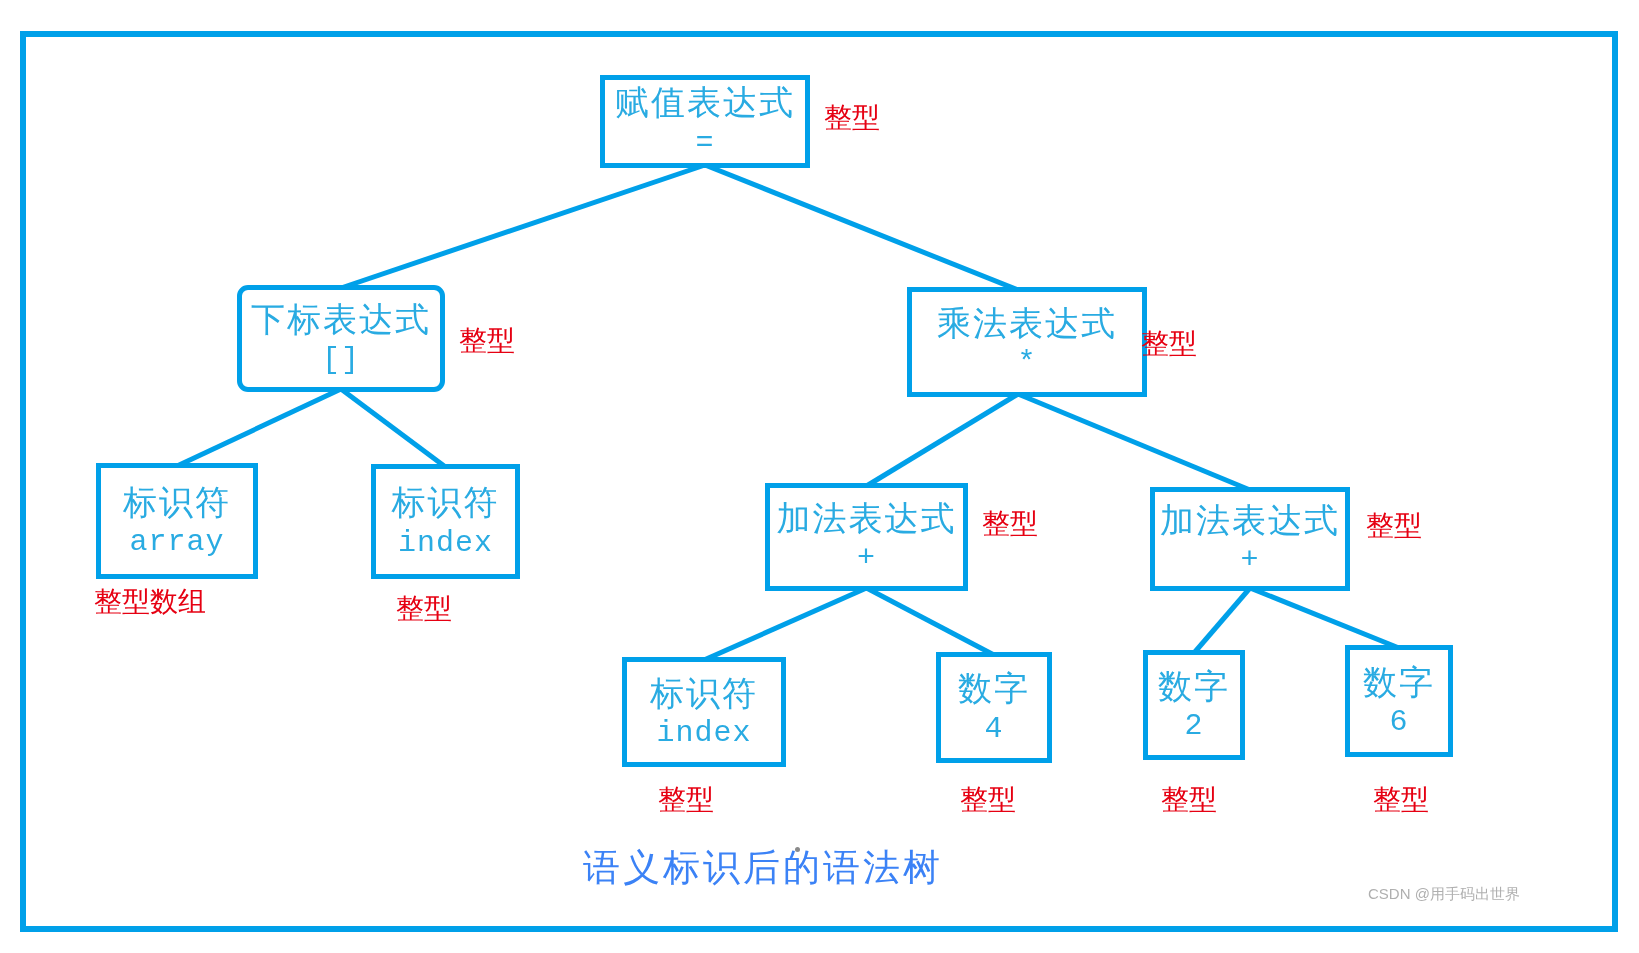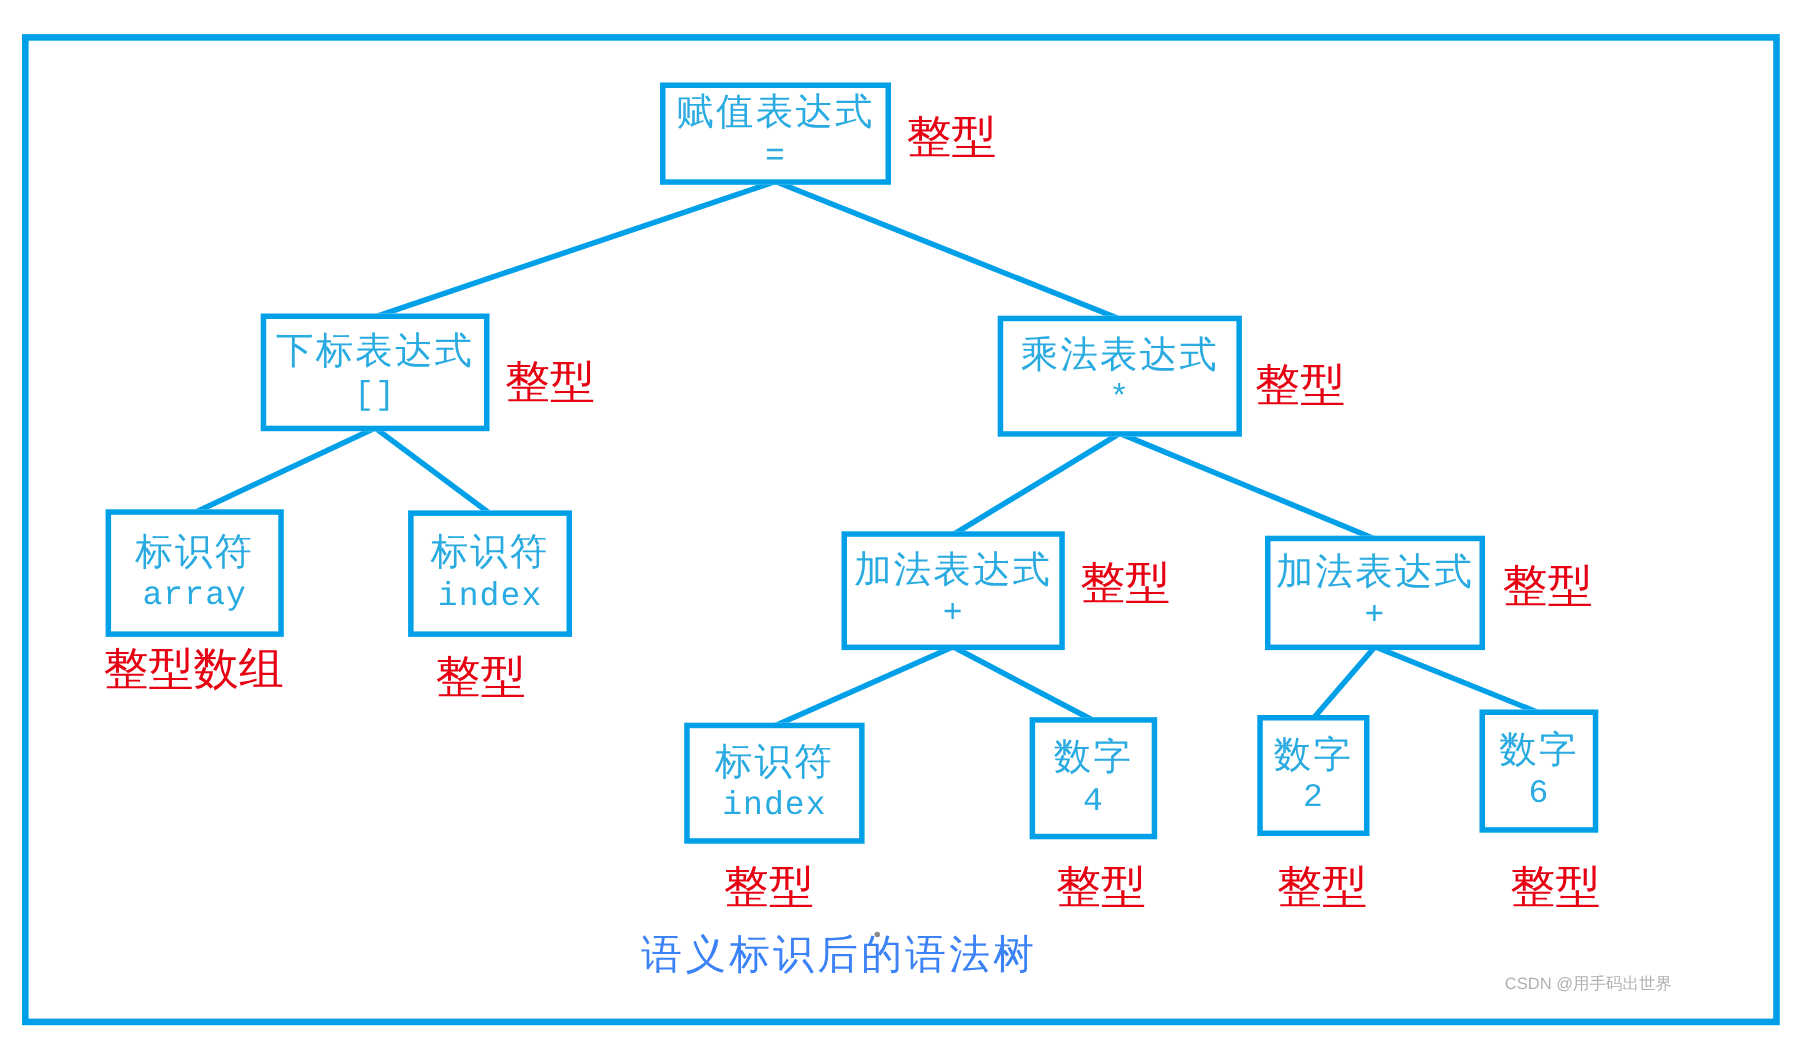--- a/index.html
+++ b/index.html
@@ -40,21 +40,21 @@
   }
   .node-symbol{
     font-size:30px;
     line-height:1.2;
     font-family:"Liberation Mono","DejaVu Sans Mono",monospace;
     letter-spacing:1px;
   }
   .anno{
     position:absolute;
     color:#E60012;
-    font-size:41px;
+    font-size:28px;
     line-height:1;
     white-space:nowrap;
     z-index:3;
   }
   .caption{
     position:absolute;
     left:583px;top:843px;
     color:#3b82f6;
     font-size:37px;
     letter-spacing:3px;
@@ -98,26 +98,26 @@
       <line x1="866.5" y1="588" x2="994" y2="655" stroke="#00A0E9" stroke-width="5"></line>
       <line x1="1250" y1="588" x2="1194" y2="653" stroke="#00A0E9" stroke-width="5"></line>
       <line x1="1250" y1="588" x2="1399" y2="648" stroke="#00A0E9" stroke-width="5"></line>
     </svg>
 
   <div class="node" style="left:600px;top:75px;width:210px;height:93px;">
     <span class="node-title">赋值表达式</span>
     <span class="node-symbol">=</span>
   </div>
 
-  <div class="node" style="left:237px;top:285px;width:208px;height:107px;">
+  <div class="node" style="left:237px;top:285px;width:208px;height:107px;border-radius:11px;">
     <span class="node-title">下标表达式</span>
     <span class="node-symbol">[]</span>
   </div>
 
-  <div class="node" style="left:907px;top:287px;width:222px;height:110px;text-align:center;">
+  <div class="node" style="left:907px;top:287px;width:240px;height:110px;text-align:center;">
     <span class="node-title">乘法表达式</span>
     <span class="node-symbol">*</span>
   </div>
 
   <div class="node" style="left:96px;top:463px;width:162px;height:116px;">
     <span class="node-title">标识符</span>
     <span class="node-symbol">array</span>
   </div>
 
   <div class="node" style="left:371px;top:464px;width:149px;height:115px;">

